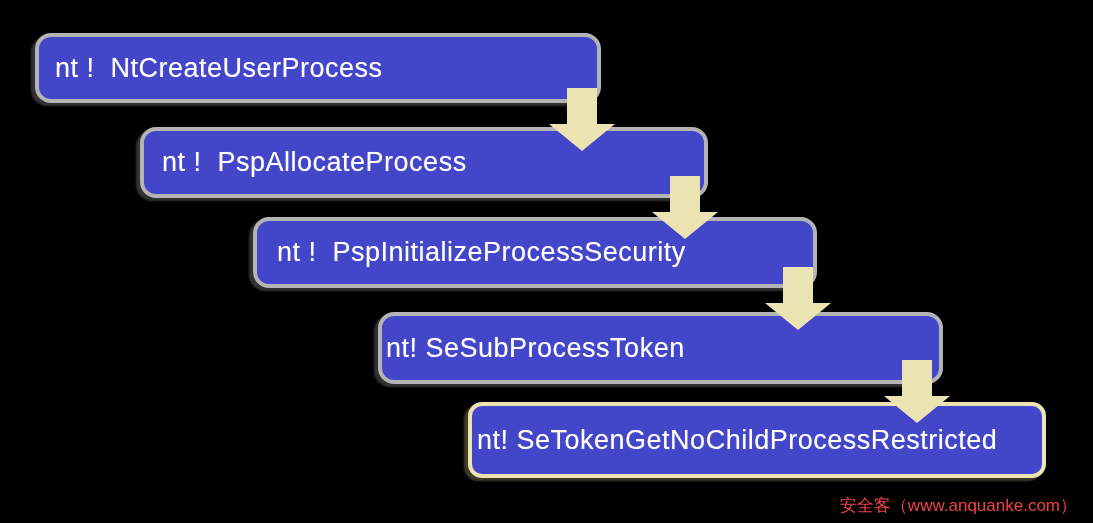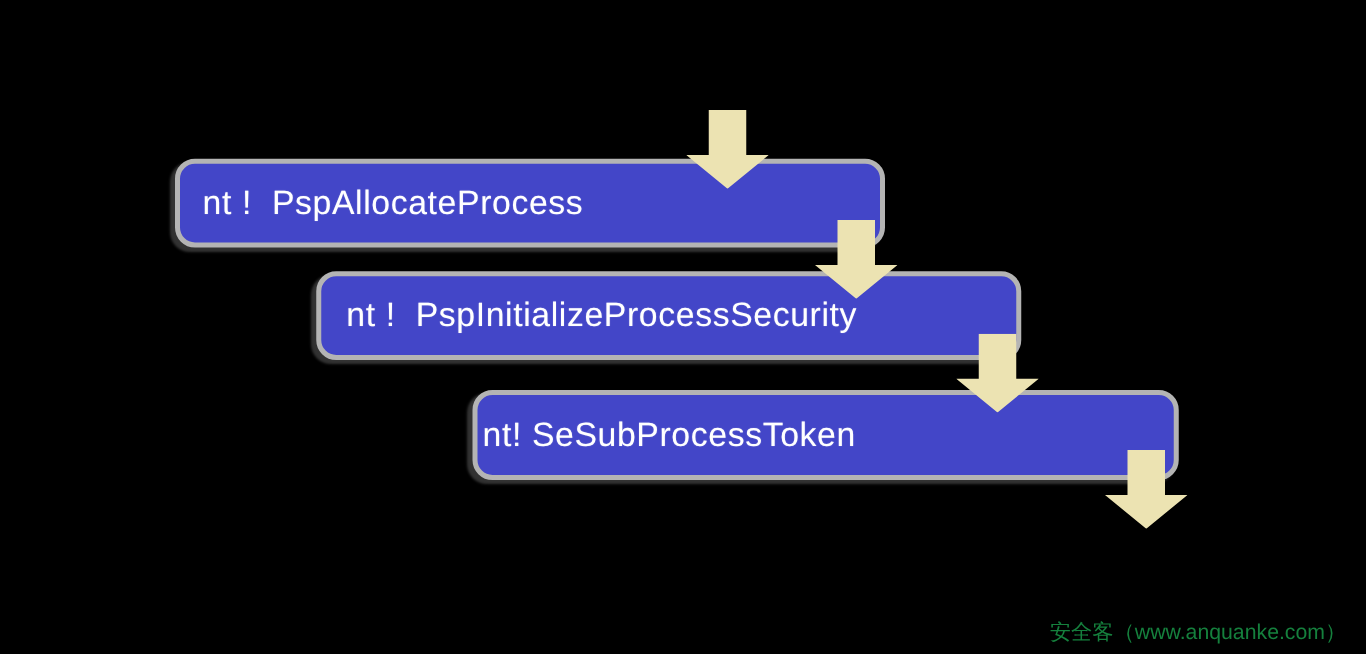--- a/index.html
+++ b/index.html
@@ -50,43 +50,49 @@
     z-index: 2;
   }
   .arrow-1 { left: 549px; top: 88px;  }
   .arrow-2 { left: 652px; top: 176px; }
   .arrow-3 { left: 765px; top: 267px; }
   .arrow-4 { left: 884px; top: 360px; }
   .watermark {
     position: absolute;
     right: 16px;
     bottom: 6px;
-    color: #15803d;
+    color: #ef4444;
     font-size: 17px;
     z-index: 3;
   }
 </style>
 </head>
 <body>
 
 <div class="canvas">
 
+  <div class="flow-node node-1">
+    <span class="node-label">nt !  NtCreateUserProcess</span>
+  </div>
 
   <div class="flow-node node-2">
     <span class="node-label">nt !  PspAllocateProcess</span>
   </div>
 
   <div class="flow-node node-3">
     <span class="node-label">nt !  PspInitializeProcessSecurity</span>
   </div>
 
   <div class="flow-node node-4">
     <span class="node-label">nt! SeSubProcessToken</span>
   </div>
 
+  <div class="flow-node node-5">
+    <span class="node-label">nt! SeTokenGetNoChildProcessRestricted</span>
+  </div>
 
   <svg class="flow-arrow arrow-1" viewBox="0 0 66 63" xmlns="http://www.w3.org/2000/svg">
     <polygon points="18,0 48,0 48,36 66,36 33,63 0,36 18,36" fill="#ece3b2"></polygon>
   </svg>
 
   <svg class="flow-arrow arrow-2" viewBox="0 0 66 63" xmlns="http://www.w3.org/2000/svg">
     <polygon points="18,0 48,0 48,36 66,36 33,63 0,36 18,36" fill="#ece3b2"></polygon>
   </svg>
 
   <svg class="flow-arrow arrow-3" viewBox="0 0 66 63" xmlns="http://www.w3.org/2000/svg">

